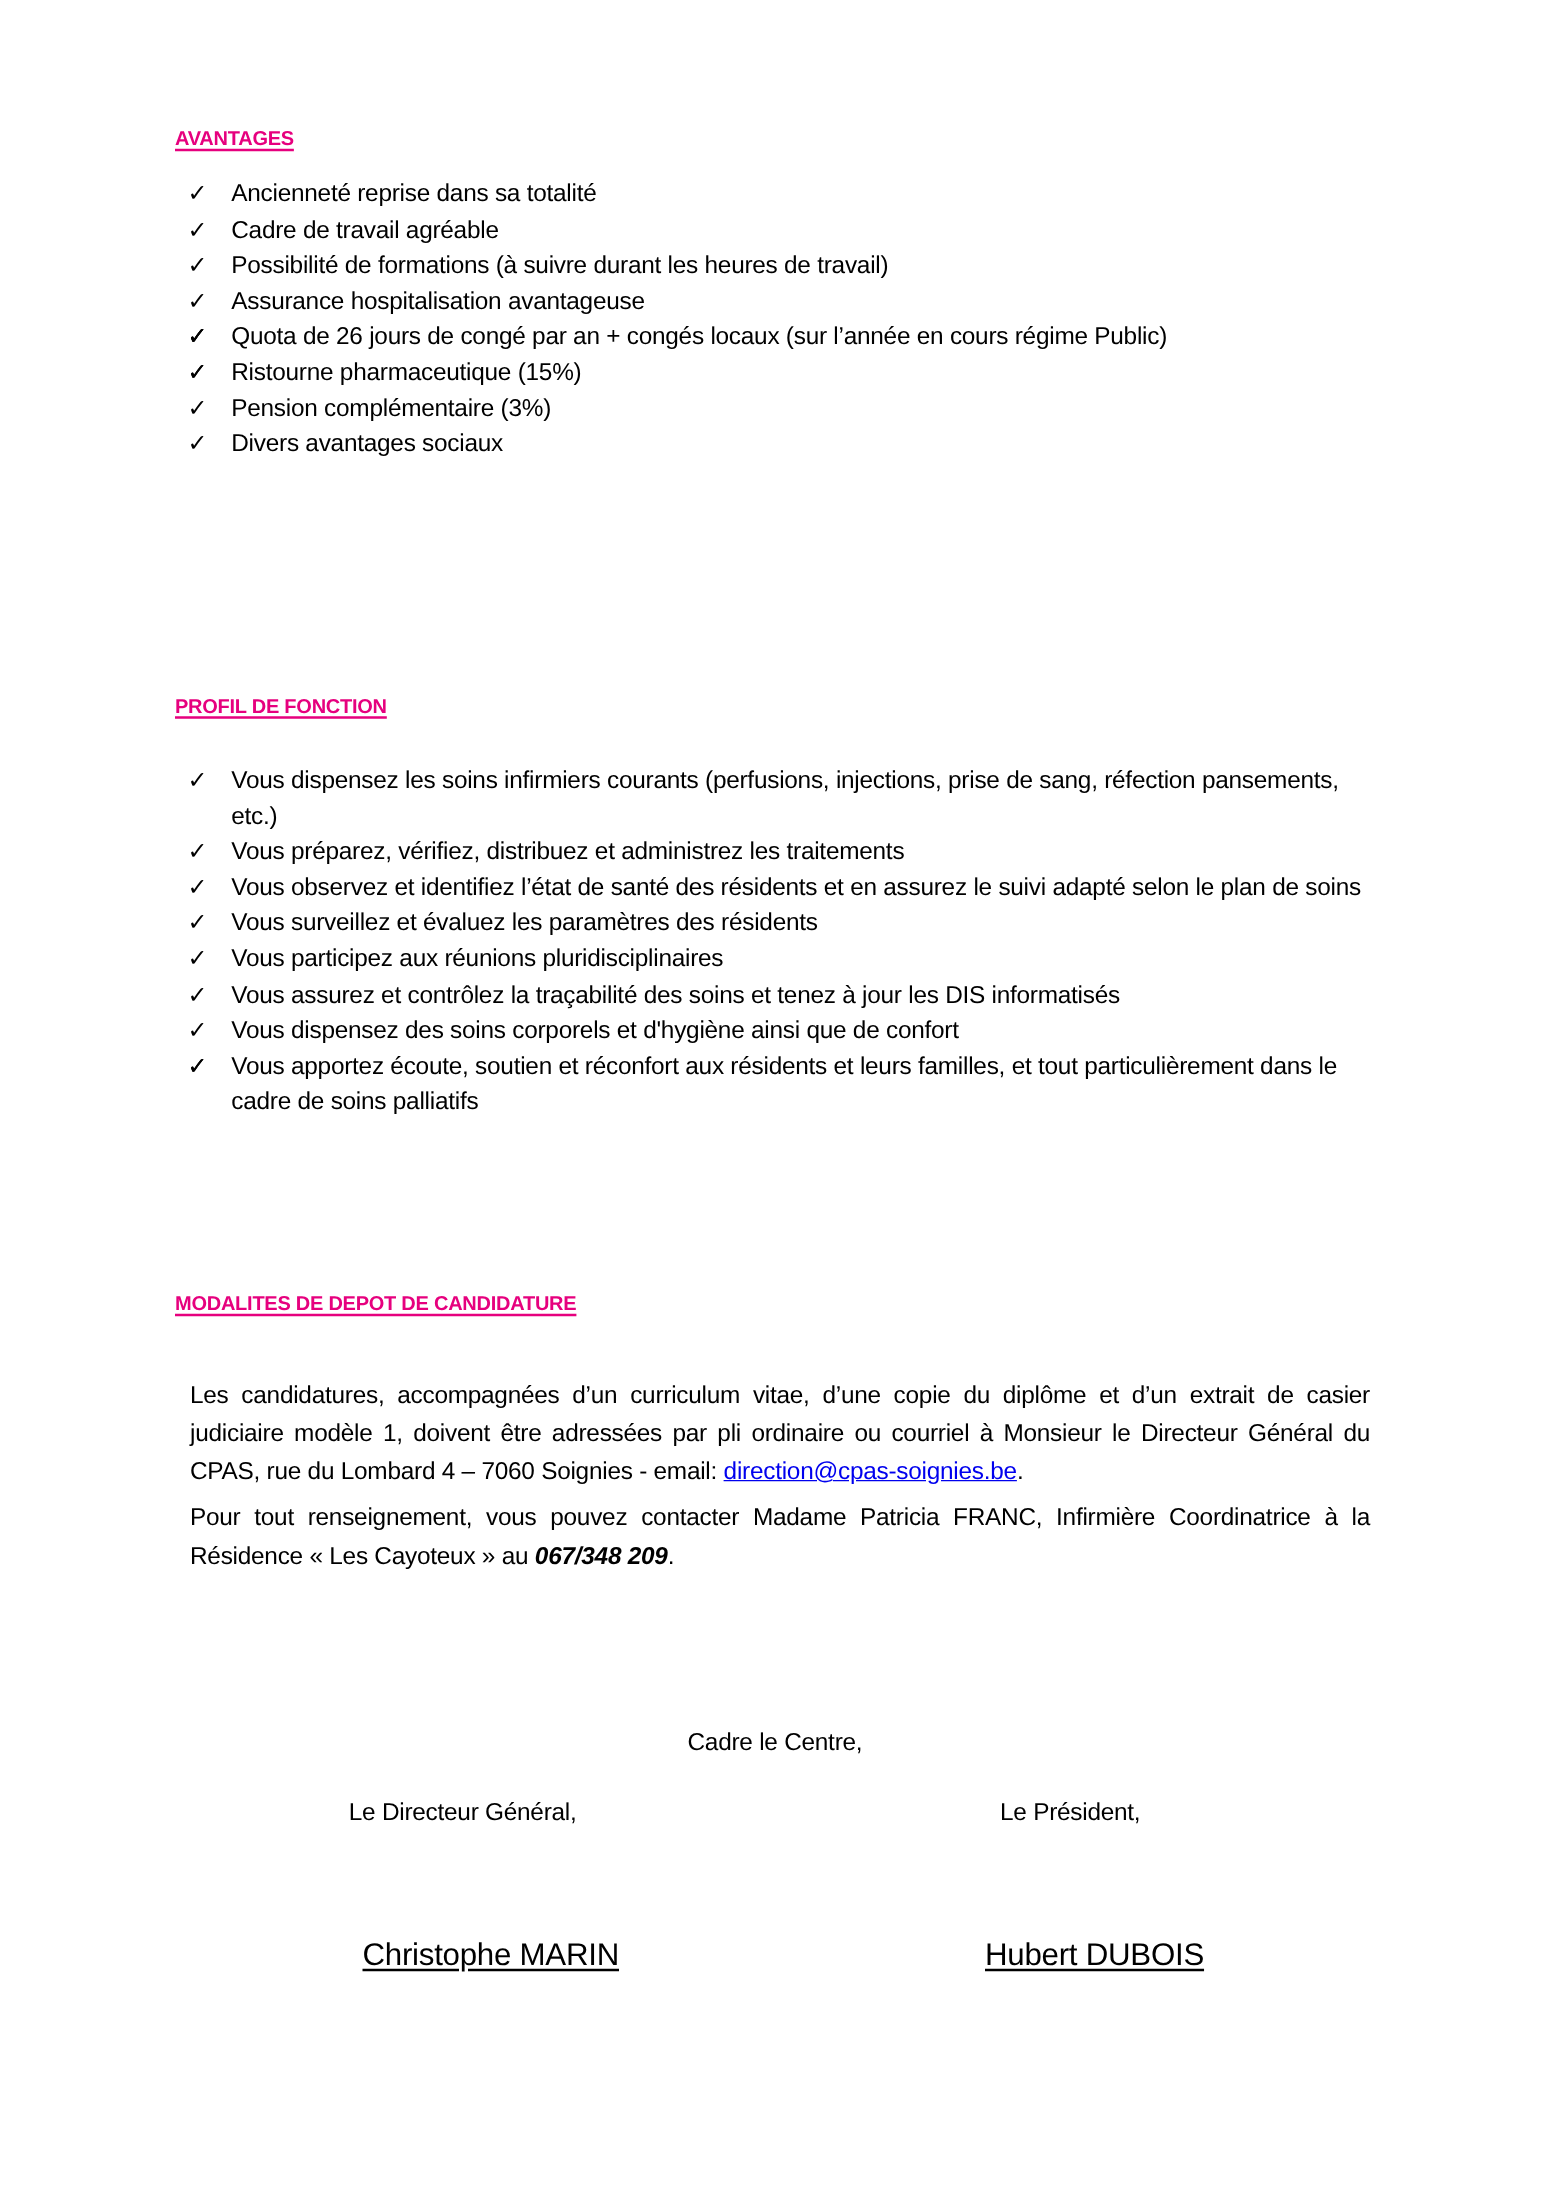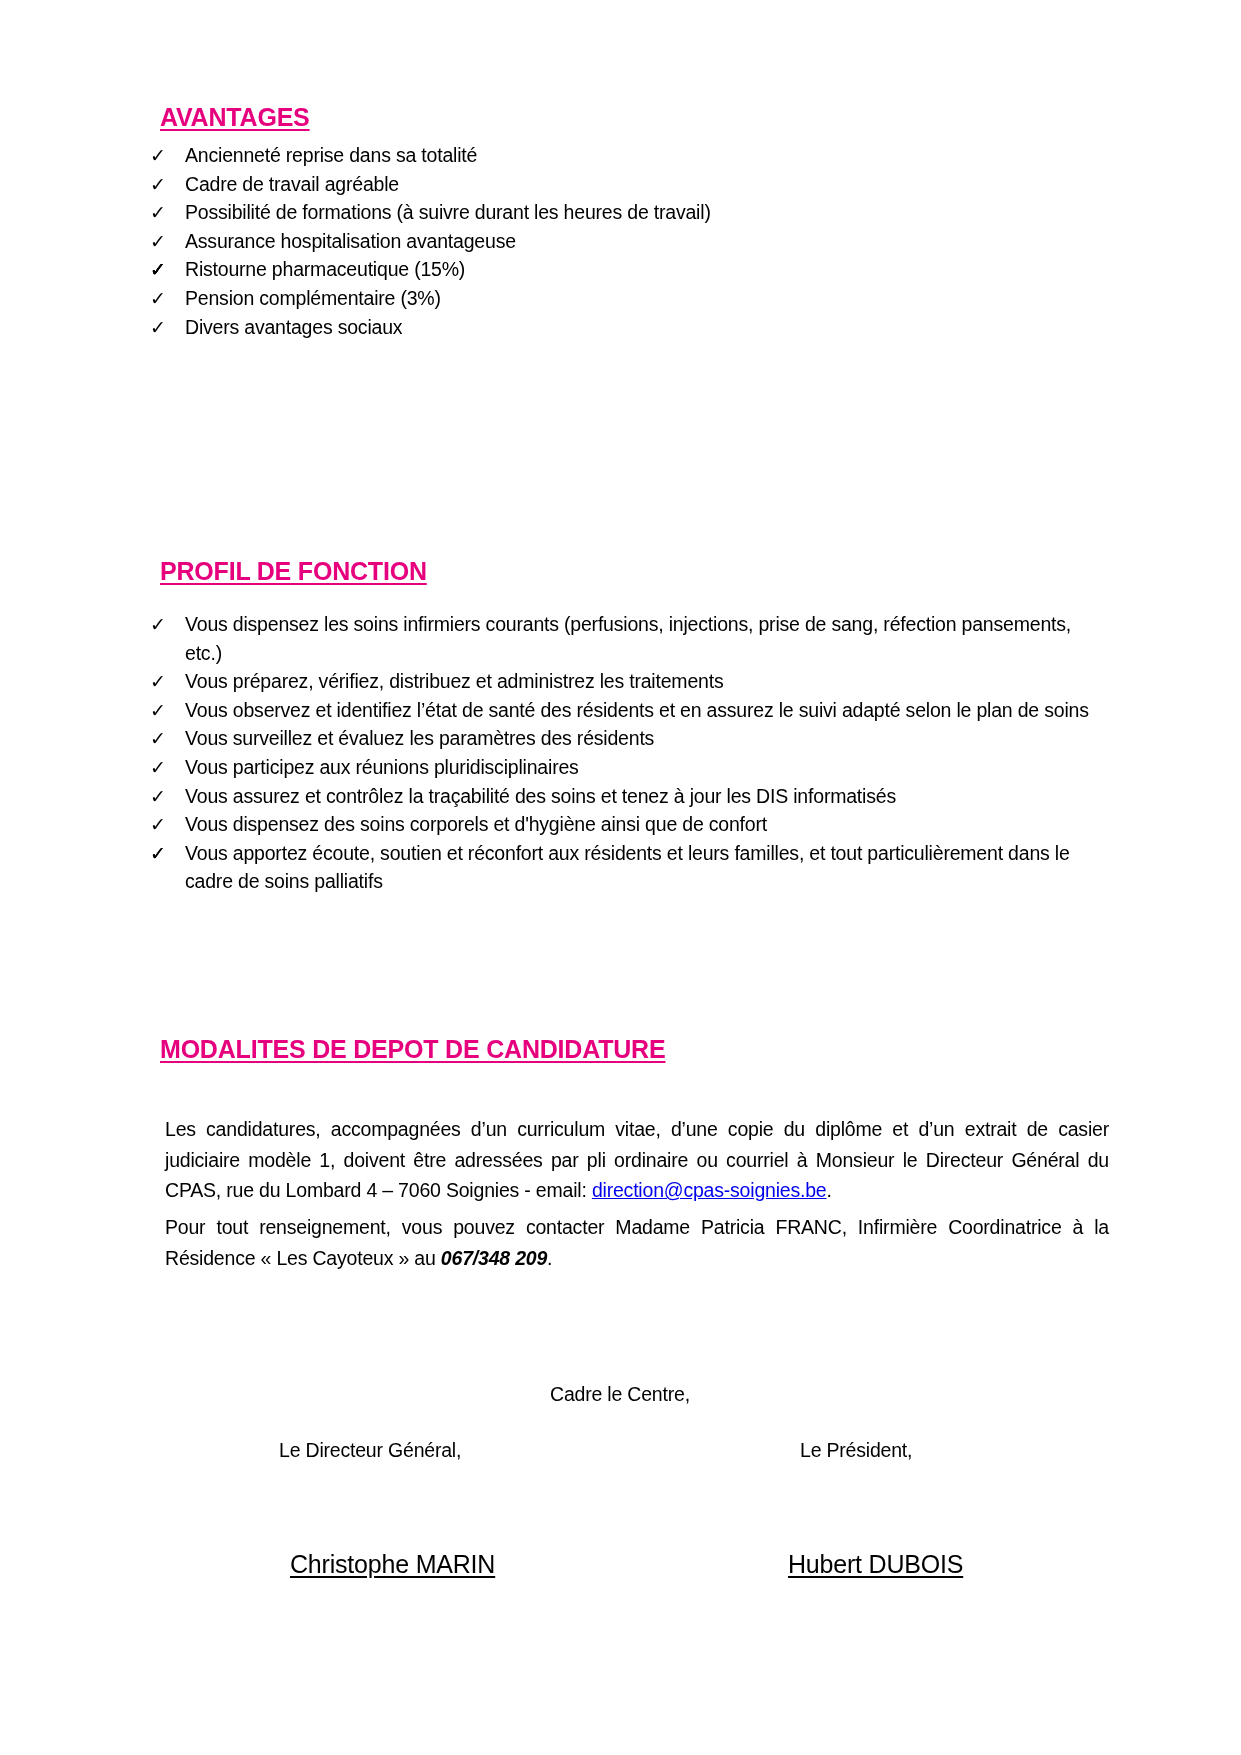--- a/index.html
+++ b/index.html
@@ -15,22 +15,22 @@
       color: #000000;
       overflow: hidden;
     }
     .page {
       position: absolute;
       left: 0; top: 0;
       width: 1241px; height: 1755px;
     }
     .heading {
       position: absolute;
-      left: 160px;
-      font-size: 25px;
+      left: 140px;
+      font-size: 16px;
       font-weight: bold;
       color: #e6007e;
       text-decoration: underline;
       text-decoration-thickness: 2px;
       text-underline-offset: 3px;
       letter-spacing: -0.2px;
       white-space: nowrap;
     }
     .checklist {
       position: absolute;
@@ -51,21 +51,21 @@
       position: absolute;
       left: 2px;
       top: 0;
       font-size: 19px;
       font-family: "DejaVu Sans", sans-serif;
     }
     .para {
       position: absolute;
       left: 148px;
       width: 944px;
-      margin: 17px;
+      margin: 4px;
       font-size: 19.5px;
       line-height: 30.6px;
       text-align: justify;
       letter-spacing: -0.2px;
     }
     .para a {
       color: #0000ee;
       text-decoration: underline;
     }
     .para b i {
@@ -95,21 +95,21 @@
 
   <div class="heading" style="top:103px;">AVANTAGES</div>
 
   <ul class="checklist" style="top:141px;">
     <li><span class="check">✓</span><span>Ancienneté reprise dans sa totalité</span></li>
     <li><span class="check">✓</span><span>Cadre de travail agréable</span></li>
     <li><span class="check">✓</span><span>Possibilité de formations (à suivre durant les heures de travail)</span></li>
     <li><span class="check">✓</span><span>Assurance hospitalisation avantageuse</span></li>
     <li><span class="check">✓</span></li>
     <li><span class="check">✓</span></li>
-    <li><span class="check">✓</span></li>
+    <li><span class="check">✓</span><span>Quota de 26 jours de congé par an + congés locaux (sur l’année en cours régime Public)</span></li>
     <li><span class="check">✓</span></li>
     <li><span class="check">✓</span><span>Ristourne pharmaceutique (15%)</span></li>
     <li><span class="check">✓</span><span>Pension complémentaire (3%)</span></li>
     <li><span class="check">✓</span><span>Divers avantages sociaux</span></li>
   </ul>
 
   <div class="heading" style="top:557px;">PROFIL DE FONCTION</div>
 
   <ul class="checklist" style="top:610px; width:950px;">
     <li><span class="check">✓</span><span>Vous dispensez les soins infirmiers courants (perfusions, injections, prise de sang, réfection pansements, etc.)</span></li>

